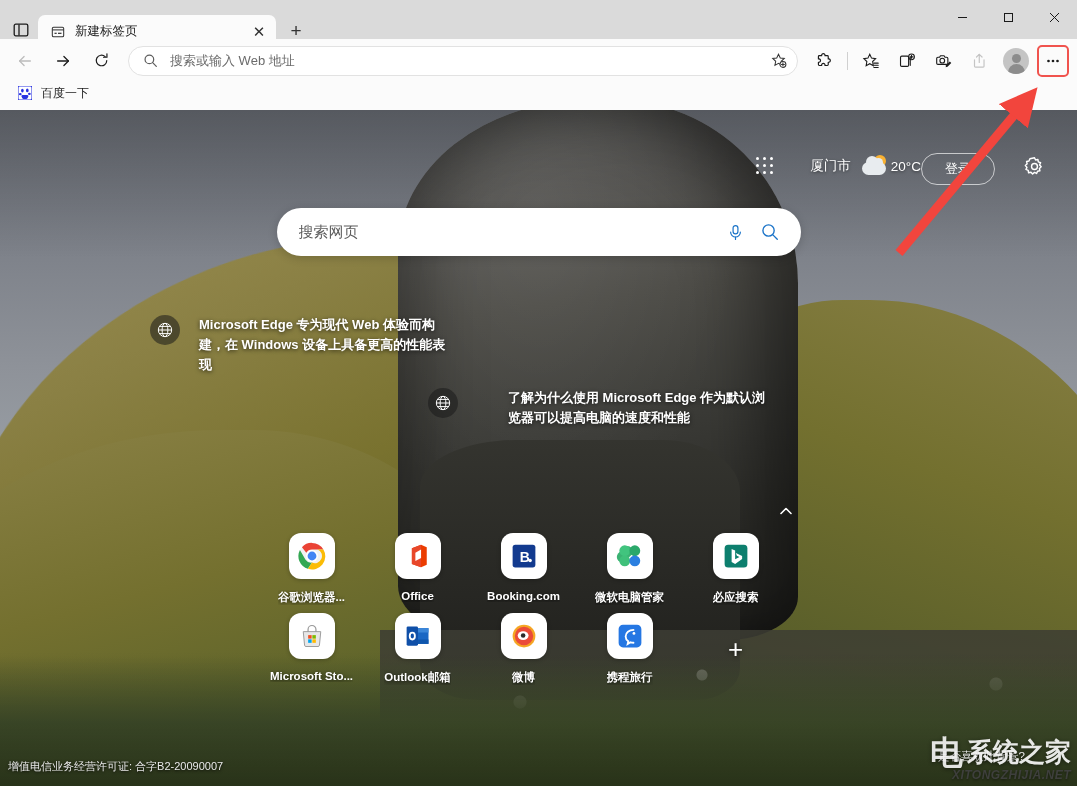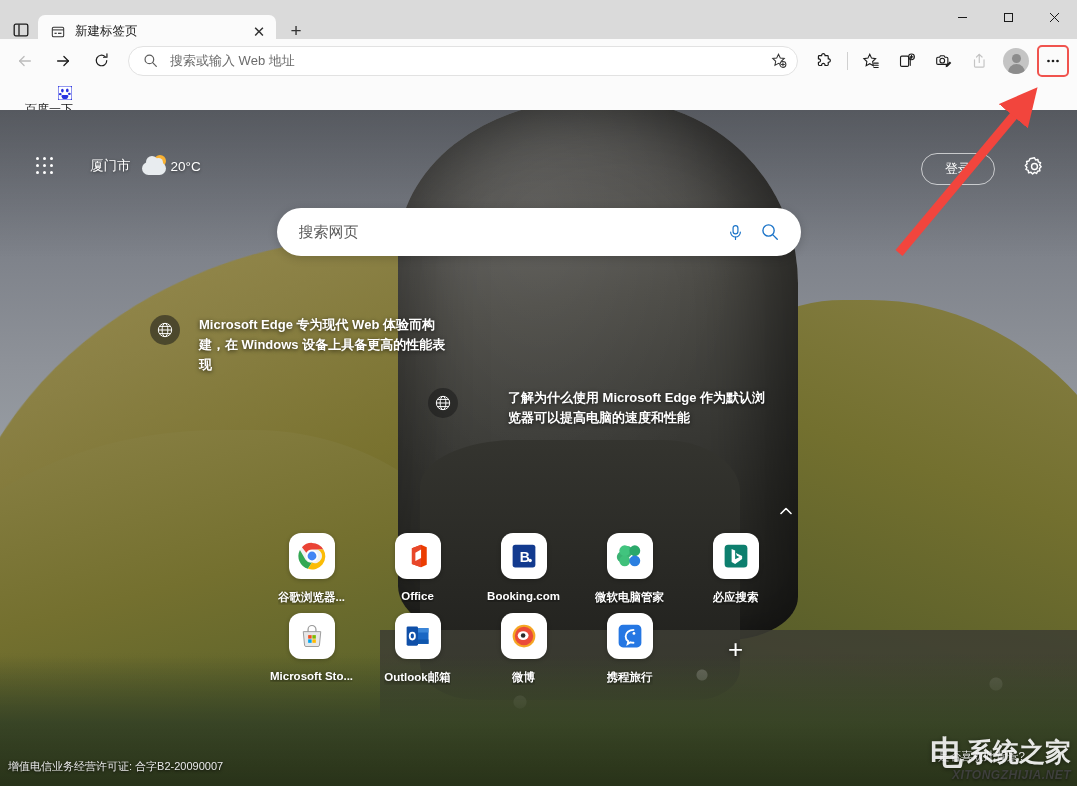--- a/index.html
+++ b/index.html
@@ -97,22 +97,22 @@
     width: 17px; height: 10px; border-radius: 9px 9px 0 0; background: #8c8c8c;
     position: absolute; bottom: 0px; left: 4.5px;
   }
 
   
   .bookmarkbar {
     position: absolute; top: 82px; left: 0; width: 1077px; height: 28px;
     background: #fbfbfb; display: flex; align-items: center; padding-left: 10px;
   }
   .bm-item {
-    display: flex; align-items: flex-end; height: 22px; padding: 0 7px;
-    border-radius: 4px; cursor: pointer; flex-direction: column;
+    display: flex; align-items: flex-start; height: 22px; padding: 0 7px;
+    border-radius: 4px; cursor: pointer;
   }
   .bm-favicon {
     width: 16px; height: 16px; border-radius: 2px; flex: 0 0 16px;
     display: flex; align-items: center; justify-content: center;
   }
   .bm-label { font-size: 12px; color: #1b1b1b; margin-left: 8px; white-space: nowrap; }
 
   
   .ntp {
     position: absolute; top: 110px; left: 0; width: 1077px; height: 676px;
@@ -171,21 +171,21 @@
   .bg-vignette {
     position: absolute; inset: 0;
     background:
       linear-gradient(180deg, rgba(0,0,0,.22) 0%, rgba(0,0,0,0) 22%),
       linear-gradient(0deg, rgba(0,0,0,.28) 0%, rgba(0,0,0,0) 20%);
   }
 
   
   .ntp-top {
     position: absolute; top: 0; left: 0; width: 100%; height: 112px;
-    display: flex; align-items: center; justify-content: space-between;
+    display: flex; align-items: center; justify-content: flex-end;
     padding: 0 26px 0 34px;
   }
   .ntp-top-left { display: flex; align-items: center; }
   .grid-icon {
     width: 22px; height: 22px; display: grid; cursor: pointer;
     grid-template-columns: repeat(3, 1fr); grid-template-rows: repeat(3, 1fr);
     gap: 3px; padding: 2px;
   }
   .grid-dot { width: 3px; height: 3px; border-radius: 50%; background: #fff; }
   .weather { display: flex; align-items: center; margin-left: 34px; cursor: pointer; }

